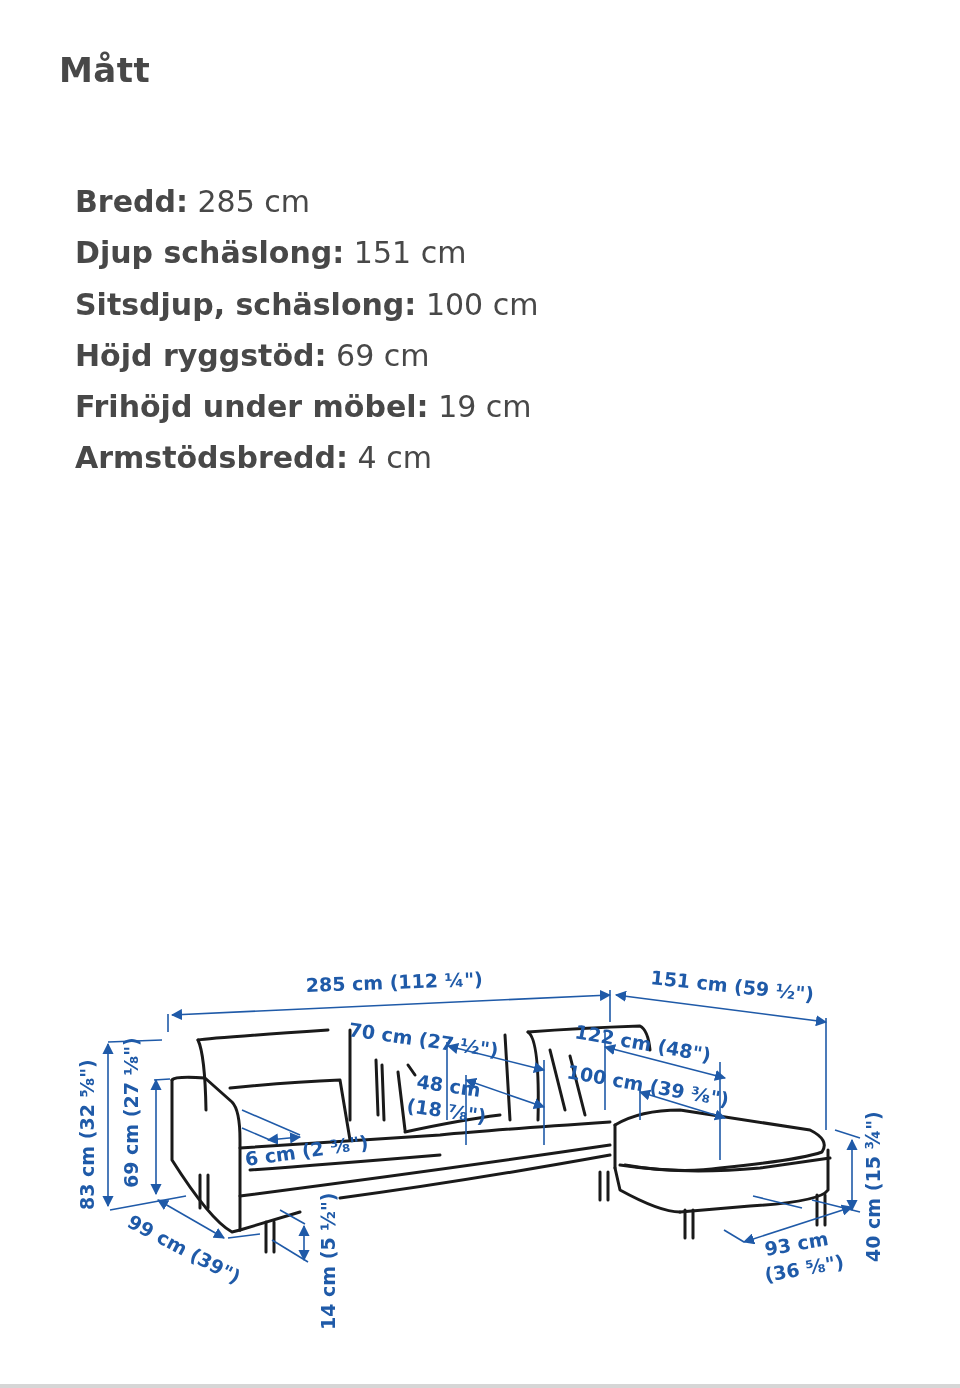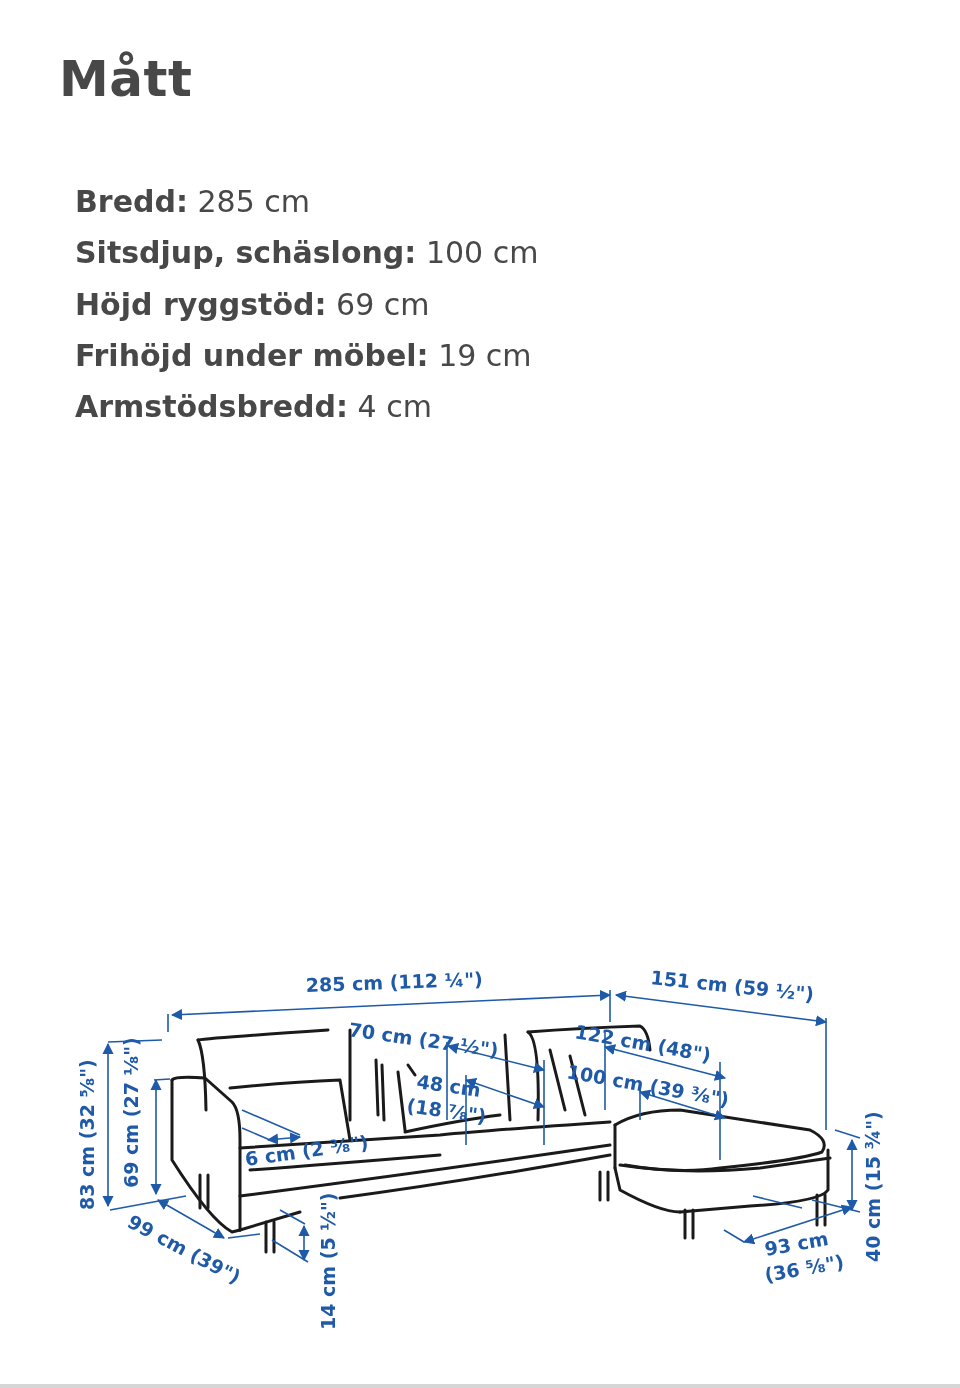--- a/index.html
+++ b/index.html
@@ -1,33 +1,34 @@
 <!DOCTYPE html>
 <html><head>
 <meta charset="utf-8">
 <style>
   html,body{margin:0;padding:0;background:#ffffff;}
   body{width:960px;height:1388px;position:relative;overflow:hidden;font-family:"DejaVu Sans","Liberation Sans",sans-serif;color:#484848;}
-  .title{position:absolute;left:59px;top:50px;font-size:50px;font-weight:bold;color:#484848;letter-spacing:0.5px;margin:0;}
+  .title{position:absolute;left:59px;top:50px;font-size:34px;font-weight:bold;color:#484848;letter-spacing:0.5px;margin:0;}
   .specs{position:absolute;left:59px;top:160px;margin:16px;padding:0;list-style:none;}
   .spec{font-size:30px;line-height:51.3px;height:51.3px;white-space:nowrap;color:#484848;}
   .spec .k{font-weight:bold;}
   .spec .v{font-weight:normal;}
   .diagram{position:absolute;left:60px;top:960px;width:840px;height:380px;}
   .diagram svg{width:840px;height:380px;display:block;}
   .dl{font-family:"DejaVu Sans","Liberation Sans",sans-serif;font-weight:bold;fill:#1f5aa8;font-size:19px;}
   .bottom-rule{position:absolute;left:0;top:1384px;width:960px;height:4px;background:#d6d6d6;}
 </style>
 </head>
 <body>
 
 <h1 class="title">Mått</h1>
 
 <ul class="specs">
   <li class="spec"><span class="k">Bredd:</span> <span class="v">285 cm</span></li>
+  <li class="spec"><span class="k">Djup schäslong:</span> <span class="v">151 cm</span></li>
   <li class="spec"><span class="k">Sitsdjup, schäslong:</span> <span class="v">100 cm</span></li>
   <li class="spec"><span class="k">Höjd ryggstöd:</span> <span class="v">69 cm</span></li>
   <li class="spec"><span class="k">Frihöjd under möbel:</span> <span class="v">19 cm</span></li>
   <li class="spec"><span class="k">Armstödsbredd:</span> <span class="v">4 cm</span></li>
 </ul>
 
 <div class="diagram">
   <svg viewBox="0 0 840 380" xmlns="http://www.w3.org/2000/svg">
     <defs>
       <marker id="ah" viewBox="0 0 10 10" refX="9" refY="5" markerWidth="7" markerHeight="7" orient="auto-start-reverse">

